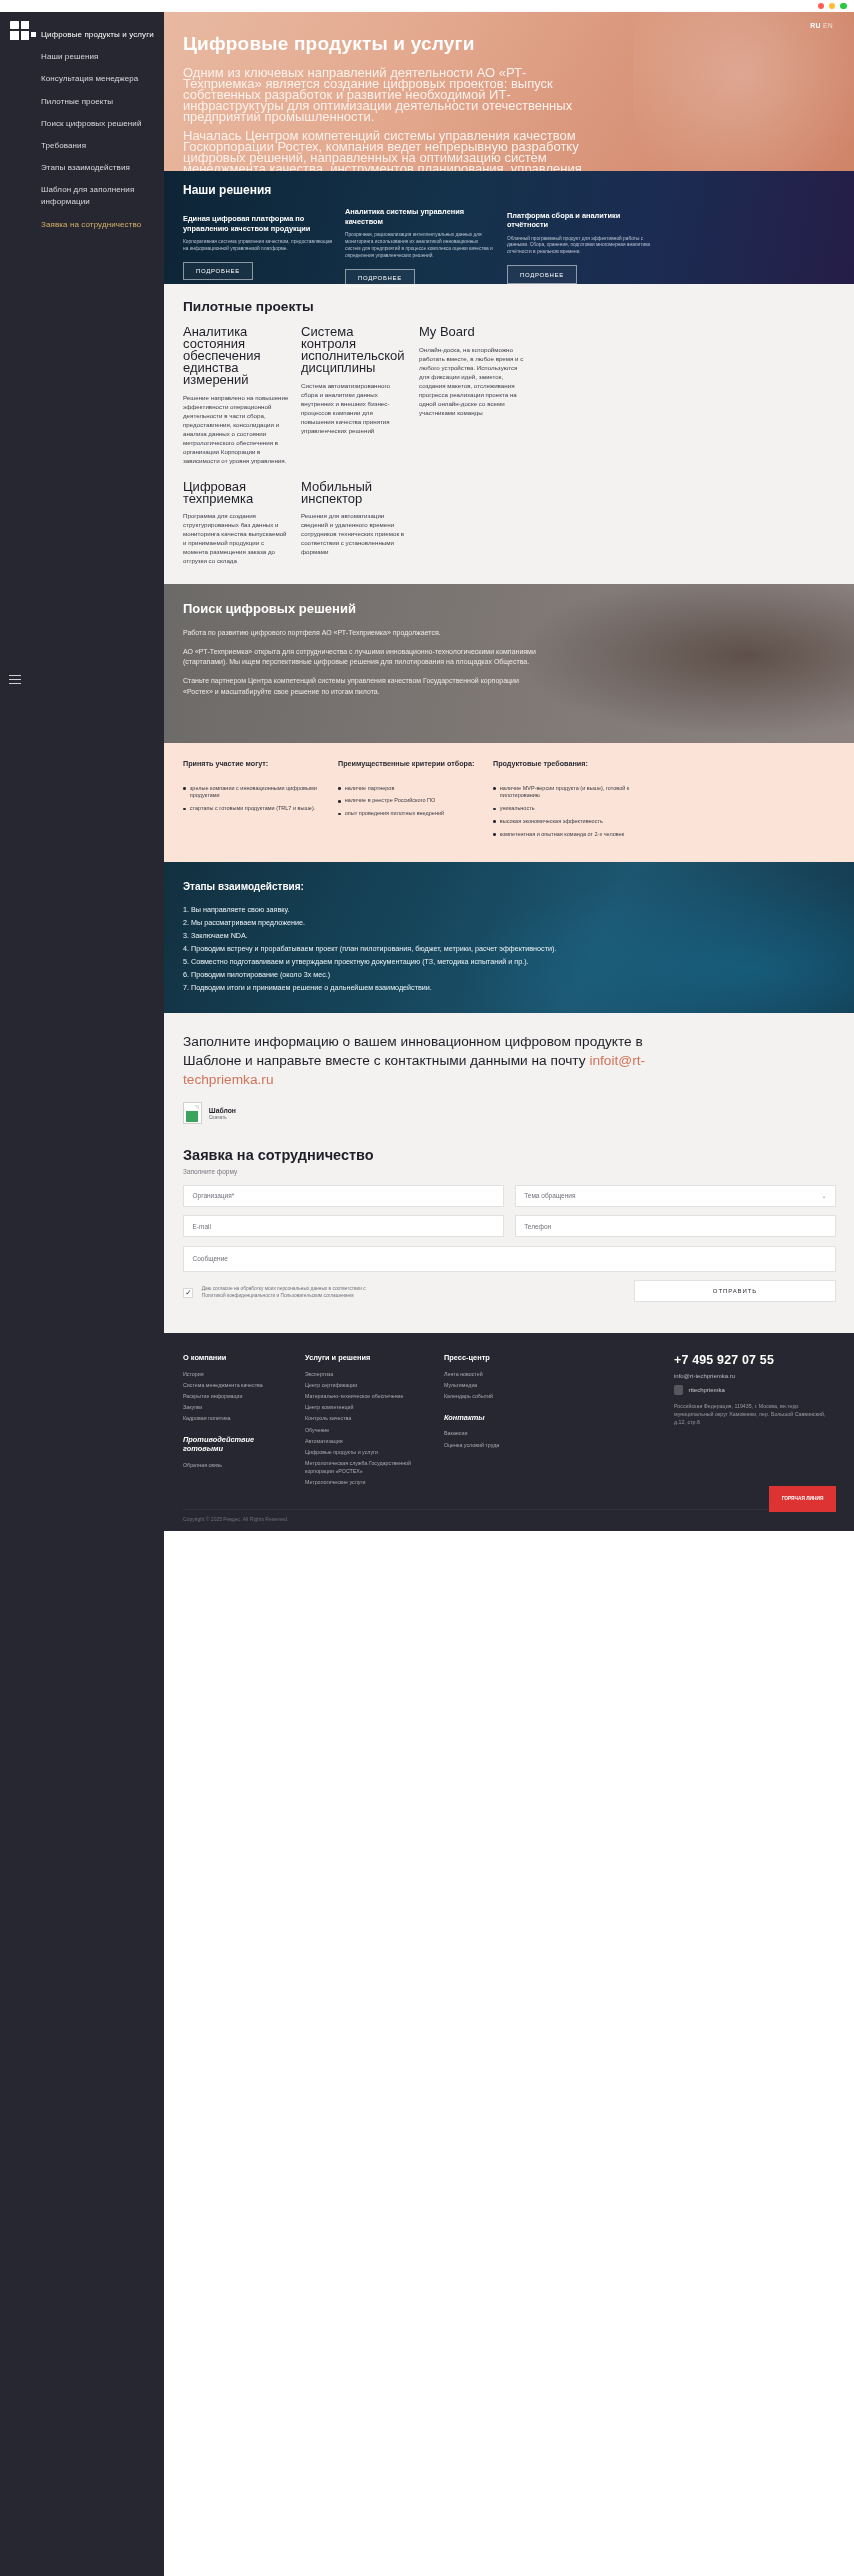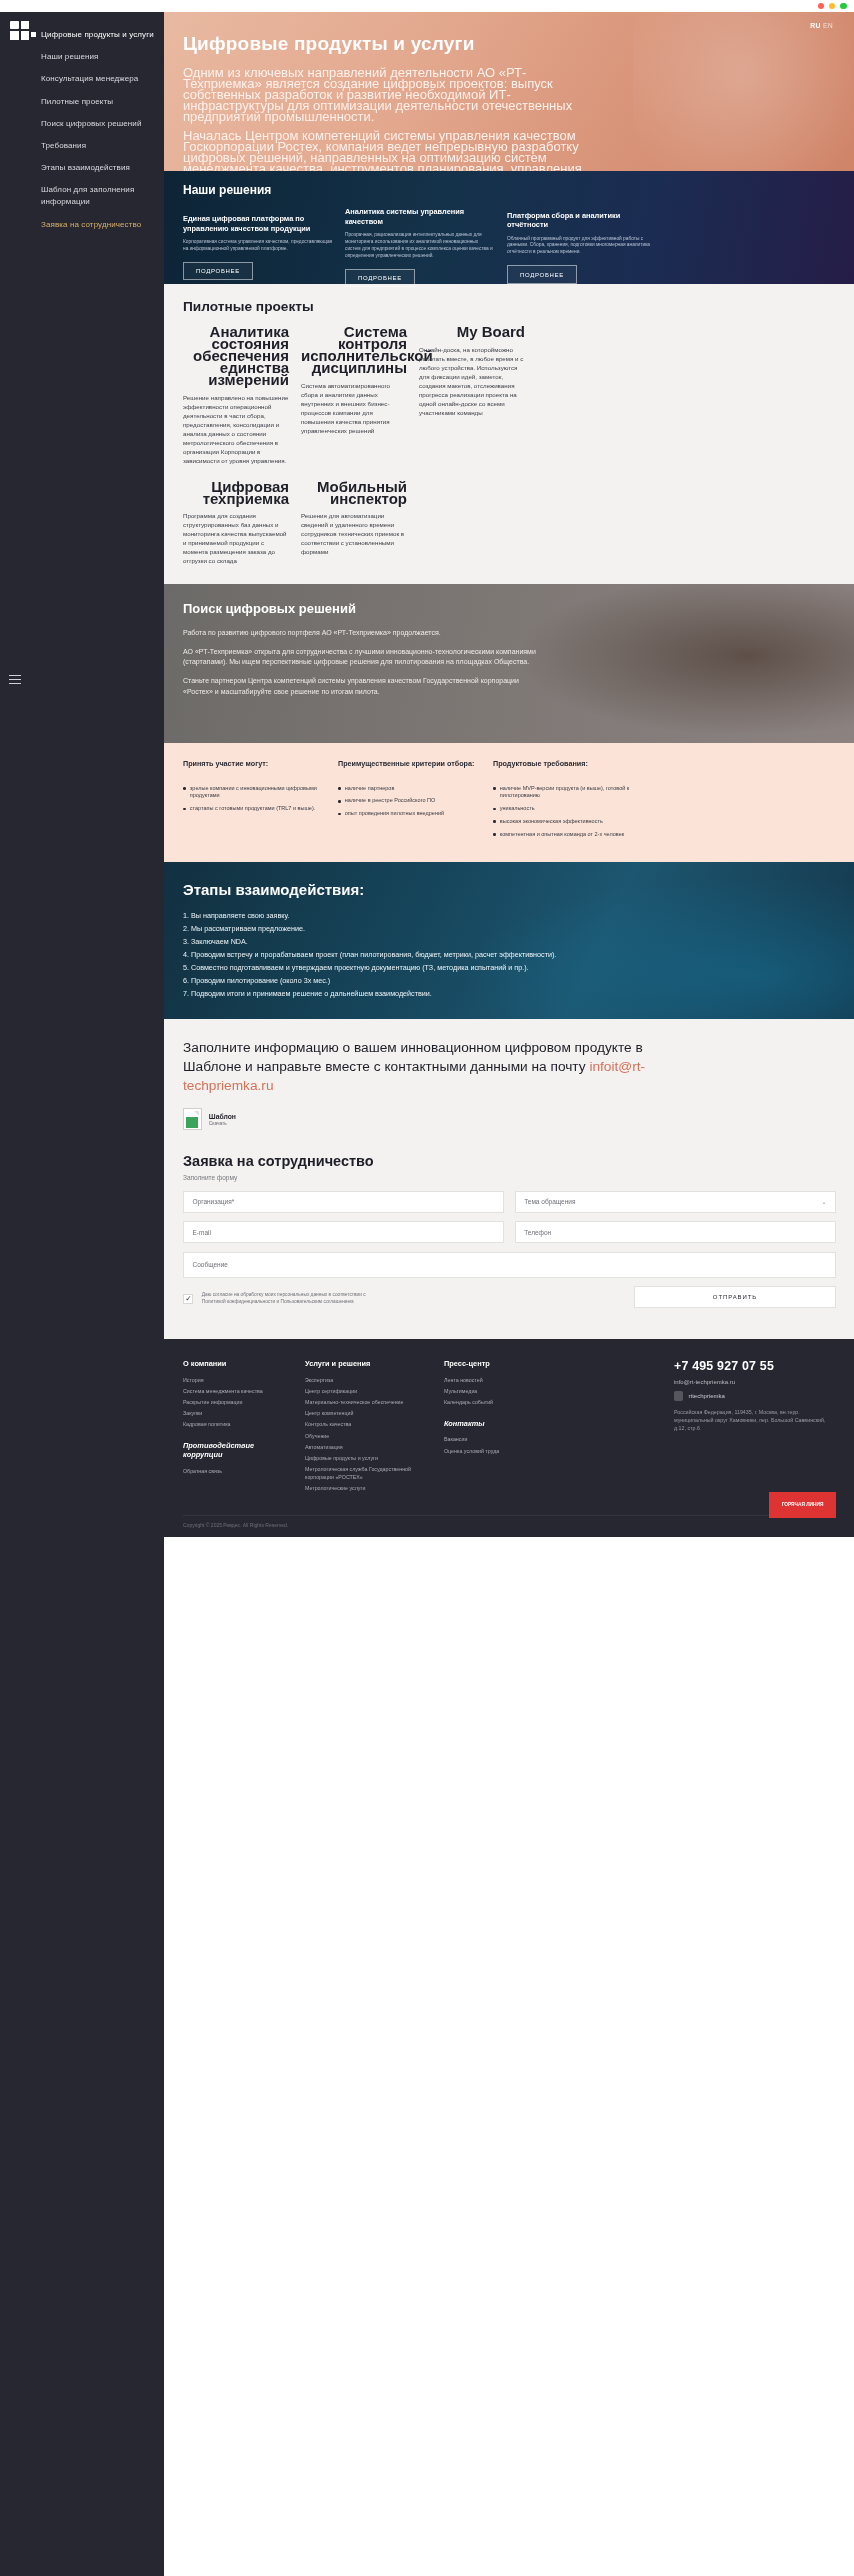--- a/index.html
+++ b/index.html
@@ -104,21 +104,21 @@
     display: inline-block; border: 0.9px solid rgba(255,255,255,.5);
     color: #fff; font-size: 6px; letter-spacing: 0.7px; padding: 5.1px 12px;
     background: rgba(255,255,255,.04); cursor: pointer;
   }
 
   
   .pilots { background: #f3f2f0; padding: 15.4px 19px 19px 19px; }
   .pilots h2 { font-size: 13.7px; font-weight: 700; margin-bottom: 12px; color: #1e1f28; }
   .pgrid { display: flex; gap: 12px; flex-wrap: wrap; }
   .pcol { width: 106px; }
-  .pcol h3 { font-size: 15px; line-height: 12px; font-weight: 700; margin-bottom: 6.8px; color: #1e1f28; text-align: right; }
+  .pcol h3 { font-size: 13px; line-height: 12px; font-weight: 400; margin-bottom: 6.8px; color: #1e1f28; }
   .pcol p { font-size: 6.2px; line-height: 9px; color: #3d4049; }
   .prow2 { margin-top: 15.4px; display: flex; gap: 12px; }
 
   
   .search {
     position: relative; height: 159px; padding: 17px 19px 0 19px;
     background: linear-gradient(100deg,#6c6a68 0%, #7d7774 45%, #8c8381 100%);
     overflow: hidden;
   }
   .search:after {
@@ -139,21 +139,21 @@
   
   .stages {
     position: relative; padding: 19px 19px 19px 19px; min-height: 145px;
     background: linear-gradient(115deg,#123040 0%, #16465c 38%, #1d5670 62%, #14364a 100%);
     overflow: hidden;
   }
   .stages:before{
     content:""; position:absolute; right:0; bottom:0; width: 393px; height: 145px;
     background: radial-gradient(ellipse at 75% 70%, rgba(20,120,160,.45), rgba(10,40,60,0) 70%);
   }
-  .stages h2 { font-size: 15px; color: #fff; font-weight: 700; margin-bottom: 10.3px; position: relative; z-index:2;}
+  .stages h2 { font-size: 10px; color: #fff; font-weight: 700; margin-bottom: 10.3px; position: relative; z-index:2;}
   .stages ol { list-style: none; position: relative; z-index:2;}
   .stages li { font-size: 7.2px; line-height: 13px; color: #eef5f8; }
 
   
   .tmpl { background: #f3f2f0; padding: 19px 19px 17px 19px; }
   .tmpl h2 { font-size: 13.7px; line-height: 19px; font-weight: 400; color: #1e1f28; max-width: 479px; }
   .tmpl h2 a { color: #d3735a; text-decoration: none; }
   .fileline { display: flex; align-items: center; gap: 6.8px; margin-top: 13.7px; }
   .fileico {
     width: 19px; height: 22px; background: #ffffff; border: 0.9px solid #cfcfcd; position: relative;
@@ -434,21 +434,21 @@
     <footer class="footer">
       <div class="fcols">
 
         <div class="fcol">
           <h5>О компании</h5>
           <a href="#">История</a>
           <a href="#">Система менеджмента качества</a>
           <a href="#">Раскрытие информации</a>
           <a href="#">Закупки</a>
           <a href="#">Кадровая политика</a>
-          <h5 class="mt">Противодействие коррупции</h5>
+          <h5 class="mt">Противодействие готовыми</h5>
           <a href="#">Обратная связь</a>
         </div>
 
         <div class="fcol wide">
           <h5>Услуги и решения</h5>
           <a href="#">Экспертиза</a>
           <a href="#">Центр сертификации</a>
           <a href="#">Материально-техническое обеспечение</a>
           <a href="#">Центр компетенций</a>
           <a href="#">Контроль качества</a>

